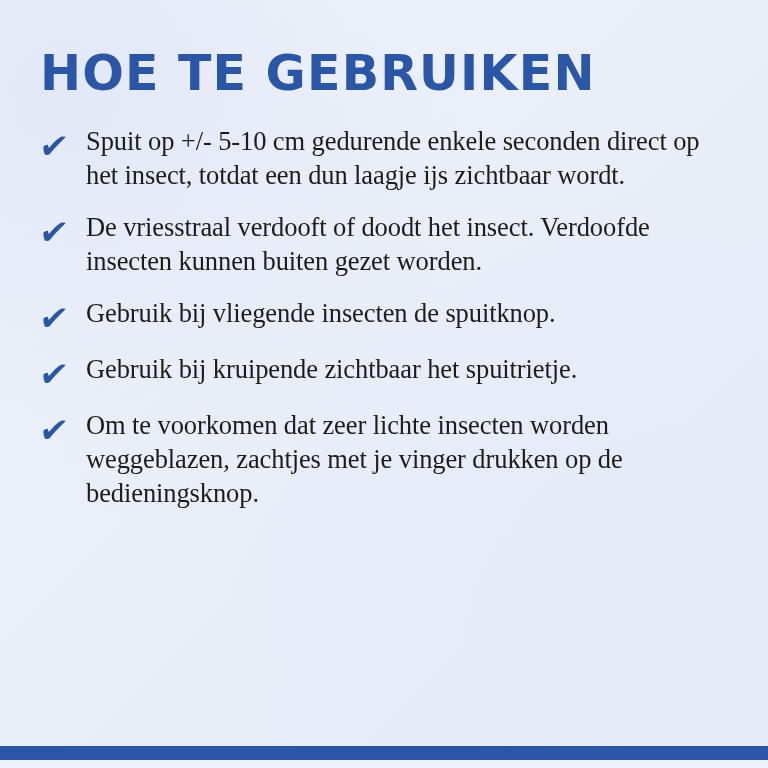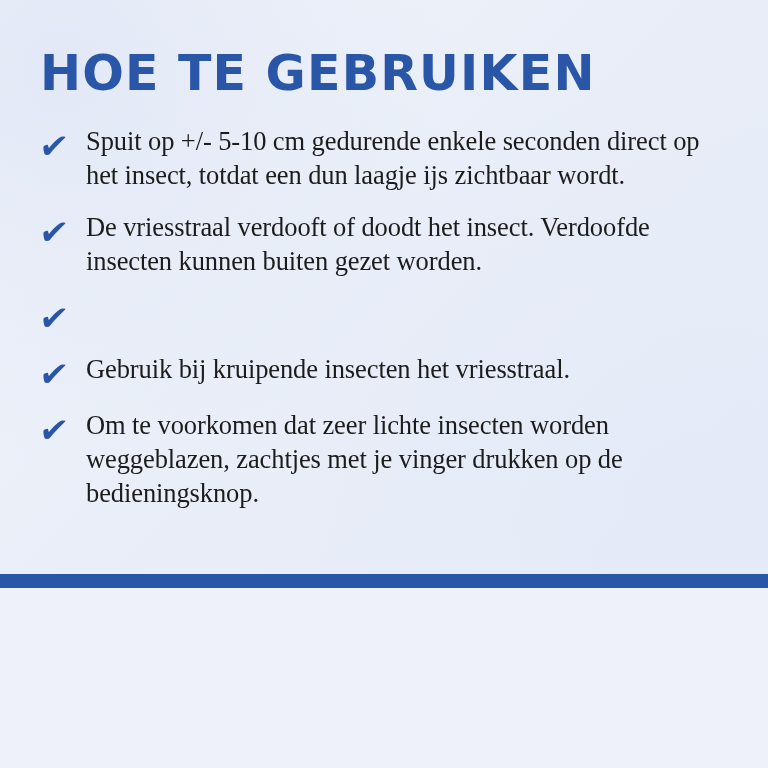--- a/index.html
+++ b/index.html
@@ -9,21 +9,21 @@
   body {
     width: 768px;
     height: 768px;
     font-family: "Liberation Sans", sans-serif;
     background: #eef1f9;
     overflow: hidden;
   }
   .poster {
     position: relative;
     width: 768px;
-    height: 588px;
+    height: 760px;
     box-sizing: border-box;
     background:
       radial-gradient(circle at 8% 12%, #e2e8f6 0%, rgba(226,232,246,0) 45%),
       radial-gradient(circle at 92% 88%, #e4eaf7 0%, rgba(228,234,247,0) 50%),
       linear-gradient(135deg, #f3f6fc 0%, #e9eef8 45%, #e6ecf7 100%);
     padding: 48px 44px 30px 40px;
   }
   .poster::after {
     content: "";
     position: absolute;
@@ -87,25 +87,26 @@
       <span class="text">Spuit op +/- 5-10 cm gedurende enkele seconden direct op het insect, totdat een dun laagje ijs zichtbaar wordt.</span>
     </li>
 
     <li class="item">
       <span class="check">✔</span>
       <span class="text">De vriesstraal verdooft of doodt het insect. Verdoofde insecten kunnen buiten gezet worden.</span>
     </li>
 
     <li class="item">
       <span class="check">✔</span>
+      <span class="text">Gebruik bij vliegende insecten de spuitknop.</span>
     </li>
 
     <li class="item">
       <span class="check">✔</span>
-      <span class="text">Gebruik bij kruipende insecten het vriesstraal.</span>
+      <span class="text">Gebruik bij kruipende zichtbaar het spuitrietje.</span>
     </li>
 
     <li class="item">
       <span class="check">✔</span>
       <span class="text">Om te voorkomen dat zeer lichte insecten worden weggeblazen, zachtjes met je vinger drukken op de bedieningsknop.</span>
     </li>
 
   </ul>
 </div>
 

